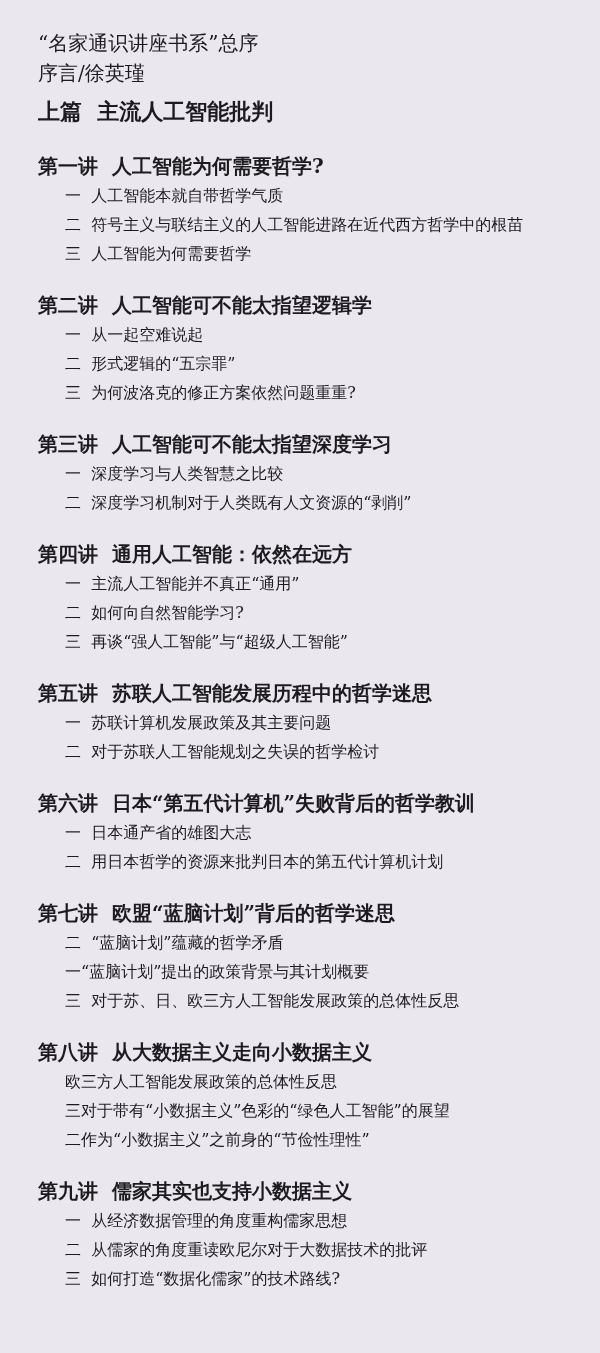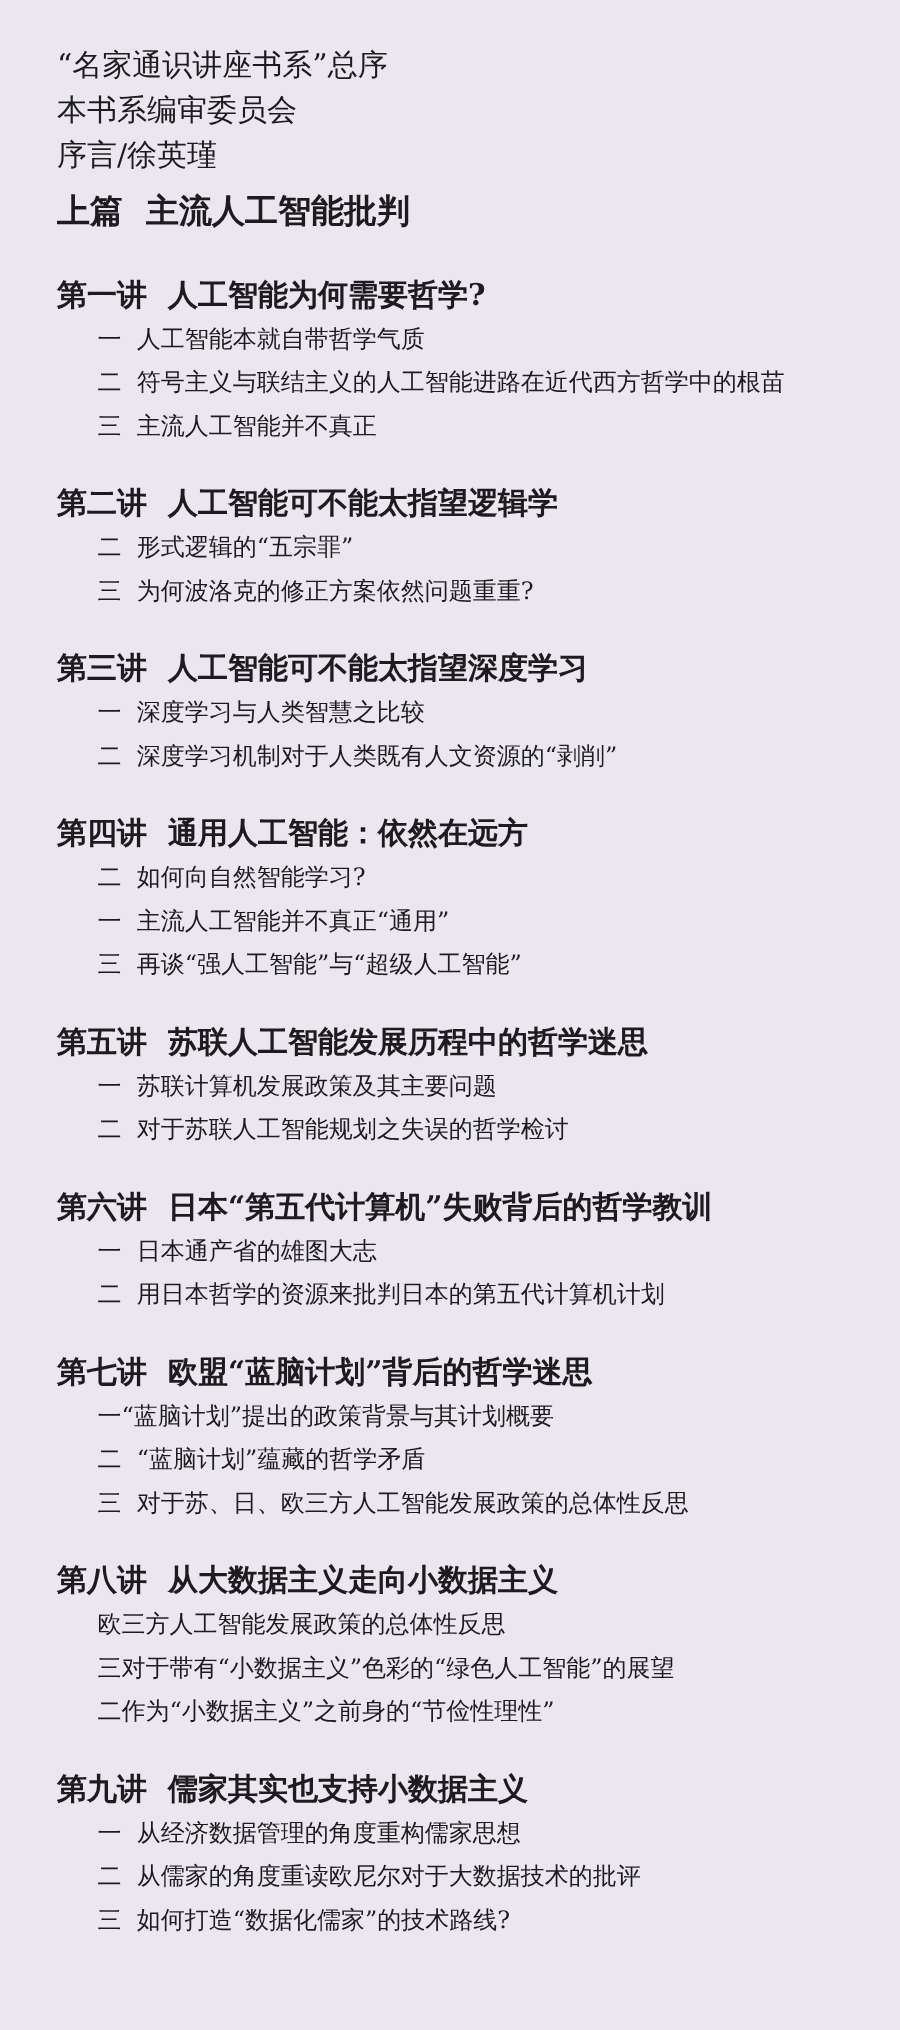--- a/index.html
+++ b/index.html
@@ -50,68 +50,68 @@
     white-space: pre-wrap;
   }
 </style>
 </head>
 <body>
 
 <div class="page">
 
   <div class="front-matter">
     <div class="line">“名家通识讲座书系”总序</div>
-    <div class="line">本书系编审委员会</div>
     <div class="line">序言/徐英瑾</div>
   </div>
 
   <h1 class="part-title">上篇  主流人工智能批判</h1>
 
   <section class="chapter">
     <div class="chapter-title">第一讲  人工智能为何需要哲学?</div>
     <div class="chapter-item">一  人工智能本就自带哲学气质</div>
     <div class="chapter-item">二  符号主义与联结主义的人工智能进路在近代西方哲学中的根苗</div>
-    <div class="chapter-item">三  主流人工智能并不真正</div>
+    <div class="chapter-item">三  人工智能为何需要哲学</div>
   </section>
 
   <section class="chapter">
     <div class="chapter-title">第二讲  人工智能可不能太指望逻辑学</div>
+    <div class="chapter-item">一  从一起空难说起</div>
     <div class="chapter-item">二  形式逻辑的“五宗罪”</div>
     <div class="chapter-item">三  为何波洛克的修正方案依然问题重重?</div>
   </section>
 
   <section class="chapter">
     <div class="chapter-title">第三讲  人工智能可不能太指望深度学习</div>
     <div class="chapter-item">一  深度学习与人类智慧之比较</div>
     <div class="chapter-item">二  深度学习机制对于人类既有人文资源的“剥削”</div>
   </section>
 
   <section class="chapter">
     <div class="chapter-title">第四讲  通用人工智能：依然在远方</div>
+    <div class="chapter-item">一  主流人工智能并不真正“通用”</div>
     <div class="chapter-item">二  如何向自然智能学习?</div>
-    <div class="chapter-item">一  主流人工智能并不真正“通用”</div>
     <div class="chapter-item">三  再谈“强人工智能”与“超级人工智能”</div>
   </section>
 
   <section class="chapter">
     <div class="chapter-title">第五讲  苏联人工智能发展历程中的哲学迷思</div>
     <div class="chapter-item">一  苏联计算机发展政策及其主要问题</div>
     <div class="chapter-item">二  对于苏联人工智能规划之失误的哲学检讨</div>
   </section>
 
   <section class="chapter">
     <div class="chapter-title">第六讲  日本“第五代计算机”失败背后的哲学教训</div>
     <div class="chapter-item">一  日本通产省的雄图大志</div>
     <div class="chapter-item">二  用日本哲学的资源来批判日本的第五代计算机计划</div>
   </section>
 
   <section class="chapter">
     <div class="chapter-title">第七讲  欧盟“蓝脑计划”背后的哲学迷思</div>
+    <div class="chapter-item">二  “蓝脑计划”蕴藏的哲学矛盾</div>
     <div class="chapter-item">一“蓝脑计划”提出的政策背景与其计划概要</div>
-    <div class="chapter-item">二  “蓝脑计划”蕴藏的哲学矛盾</div>
     <div class="chapter-item">三  对于苏、日、欧三方人工智能发展政策的总体性反思</div>
   </section>
 
   <section class="chapter">
     <div class="chapter-title">第八讲  从大数据主义走向小数据主义</div>
     <div class="chapter-item">欧三方人工智能发展政策的总体性反思</div>
     <div class="chapter-item">三对于带有“小数据主义”色彩的“绿色人工智能”的展望</div>
     <div class="chapter-item">二作为“小数据主义”之前身的“节俭性理性”</div>
   </section>
 

